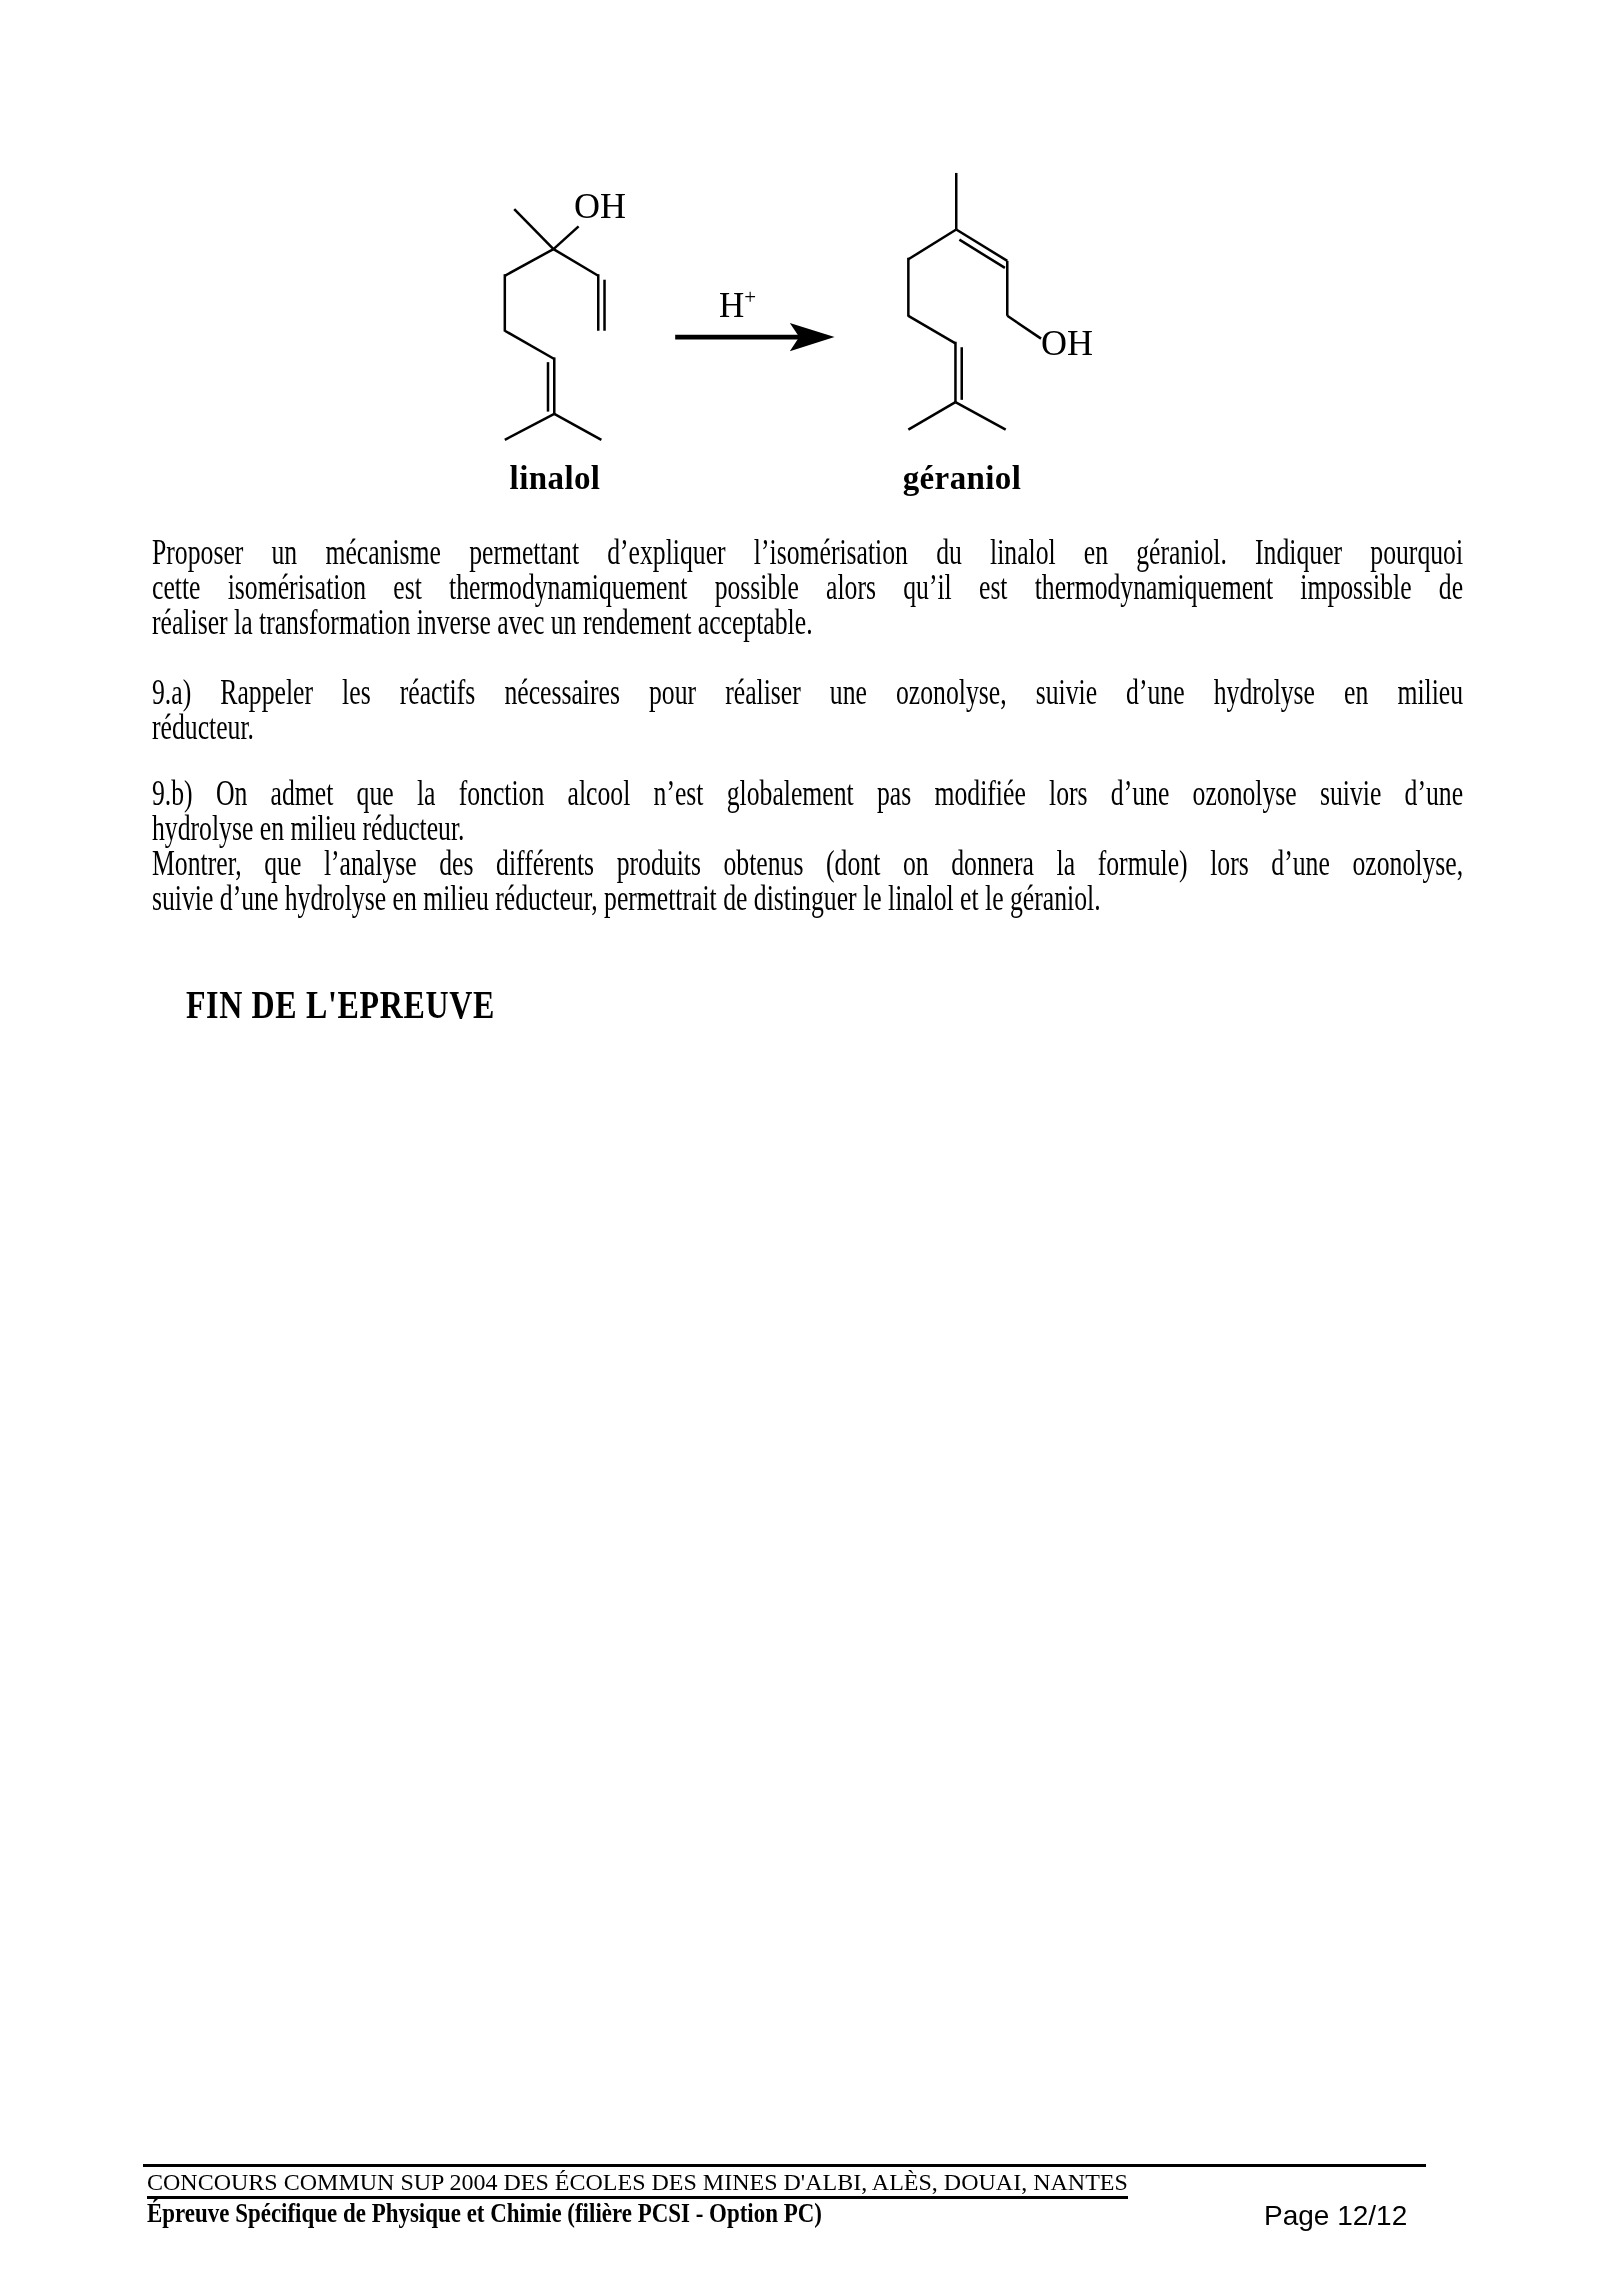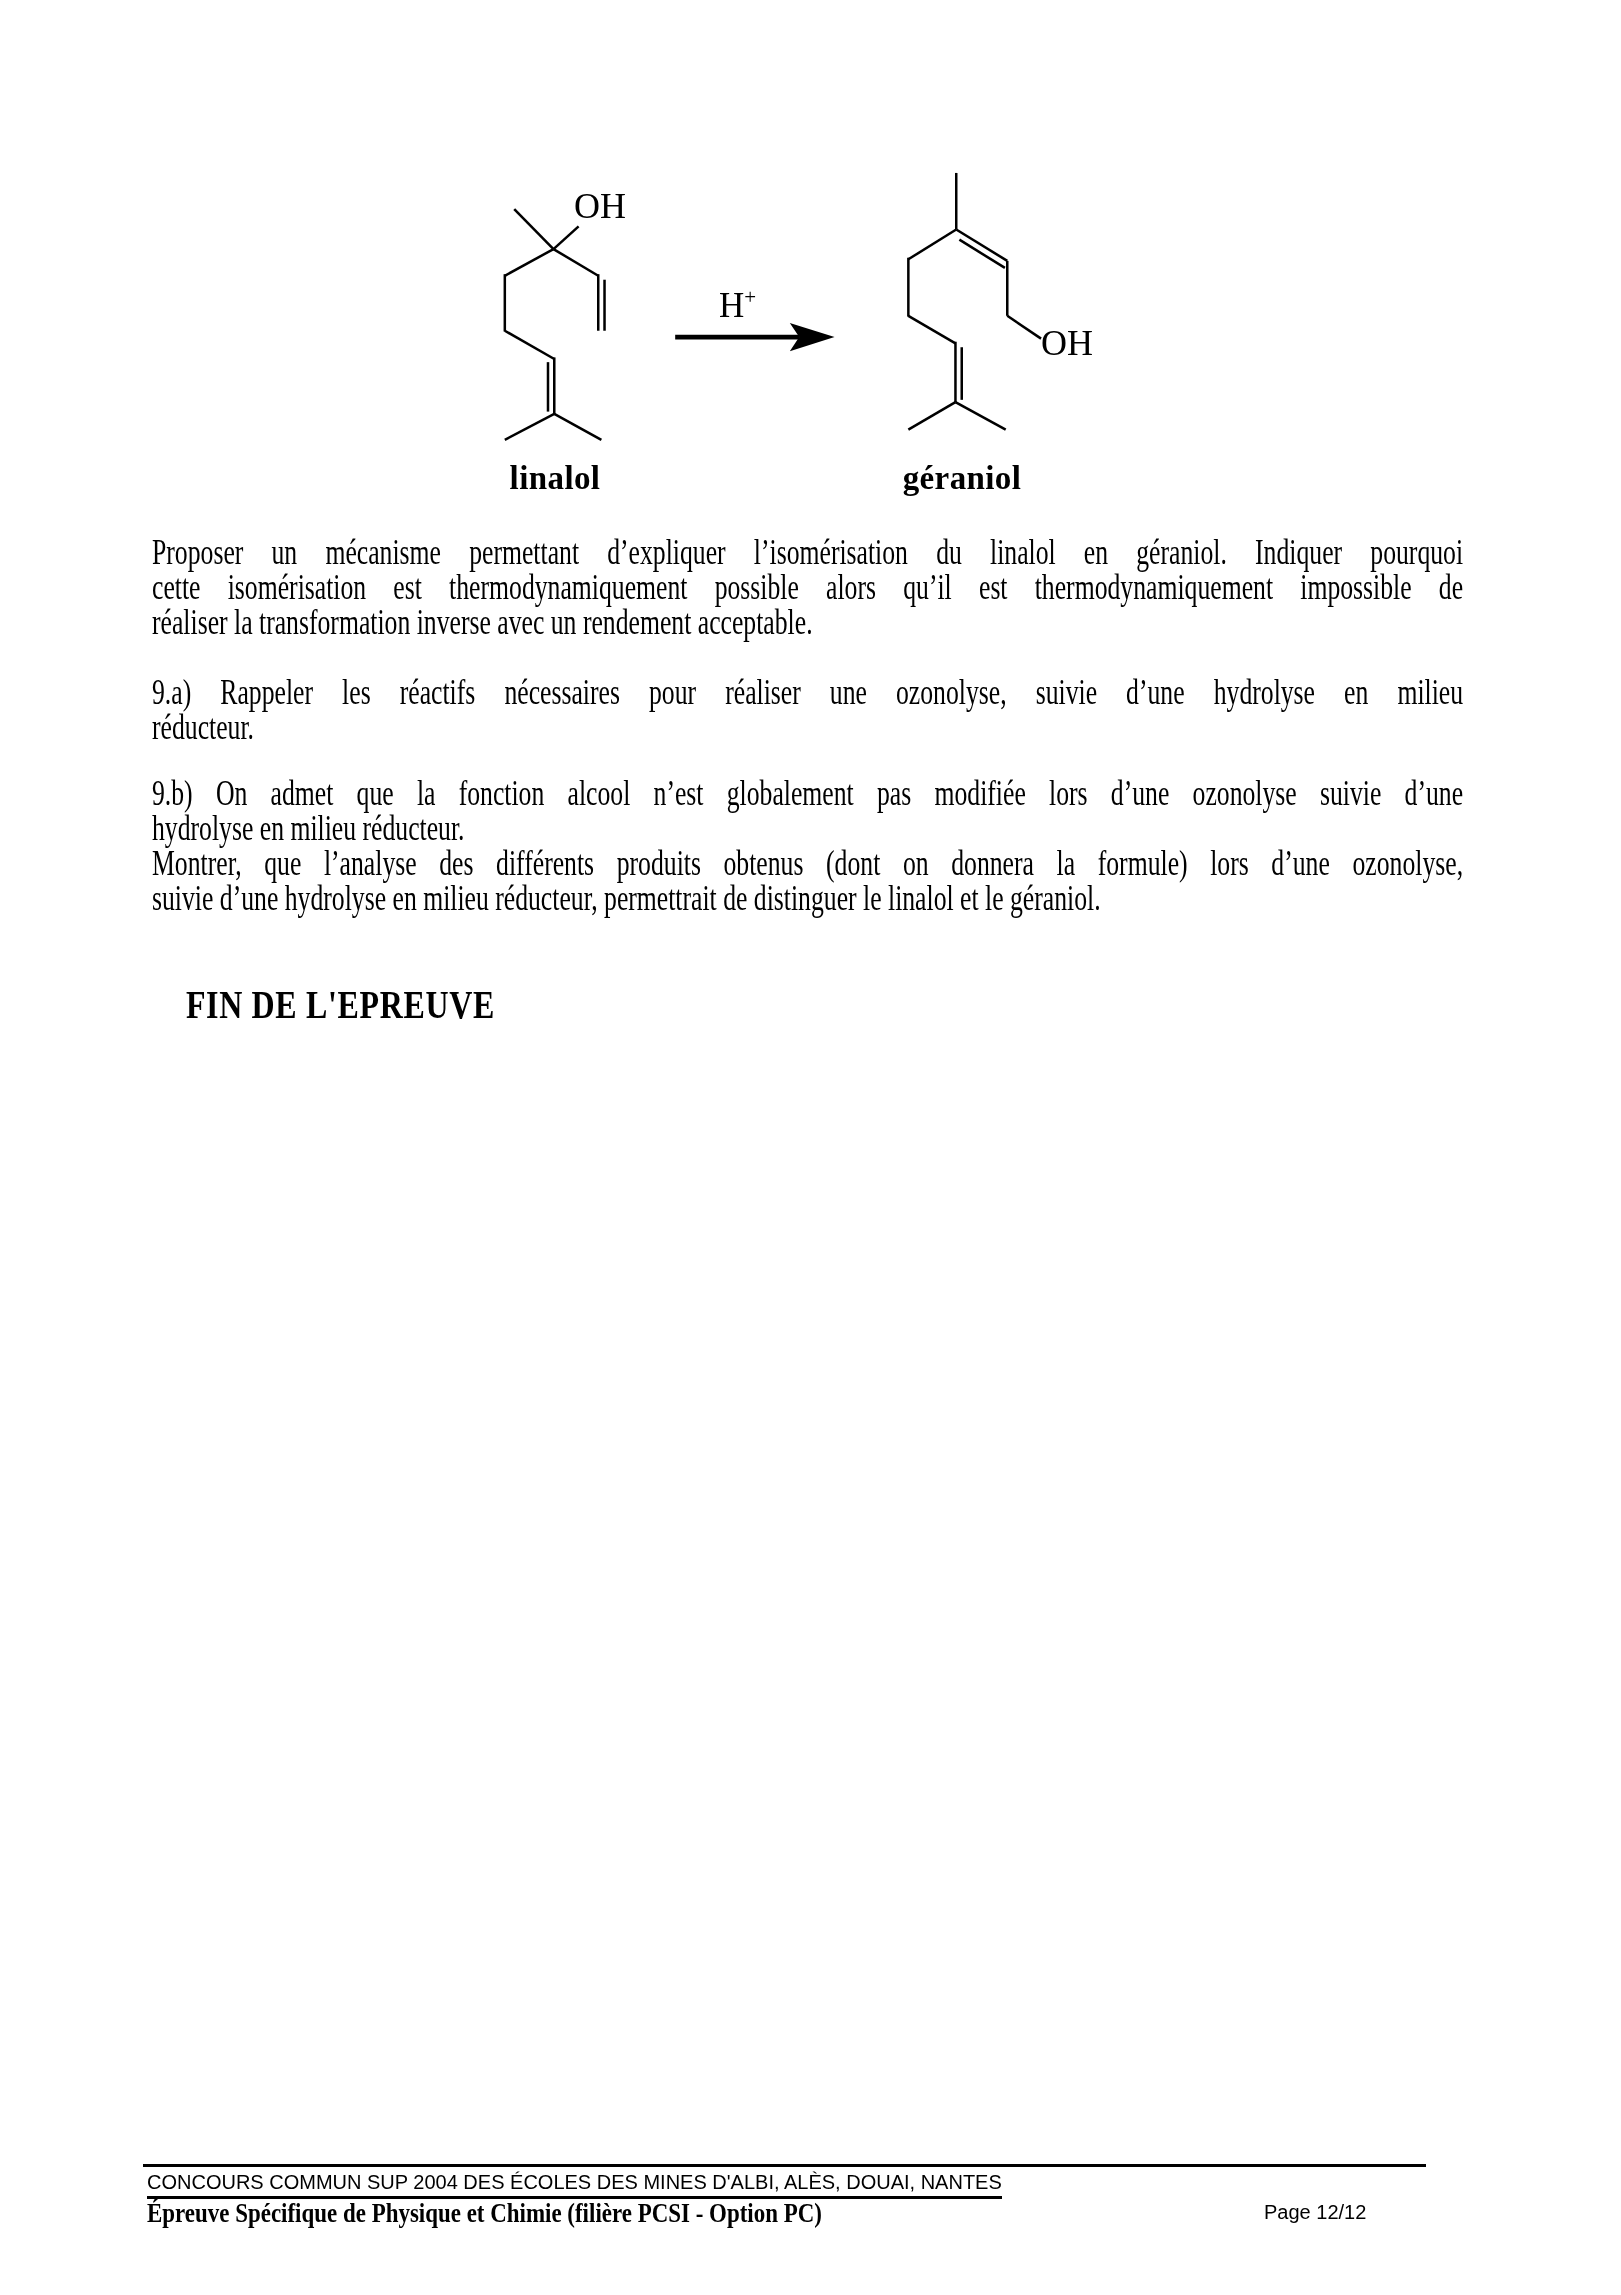--- a/index.html
+++ b/index.html
@@ -61,38 +61,38 @@
     letter-spacing: 0.8px; white-space: nowrap;
   }
 
   
   .footer-rule {
     position: absolute; left: 143px; top: 2164px;
     width: 1283px; height: 3.1px; background: #000000;
   }
   .footer-l1 {
     position: absolute; left: 147px; top: 2169px;
-    font-family: Liberation Sans, sans-serif;
-    font-size: 20px; line-height: 27px;
+    font-family: Liberation Serif, serif;
+    font-size: 24px; line-height: 27px;
     display: inline-block;
     border-bottom: 3.1px solid #000000;
     white-space: nowrap;
   }
   .footer-l2 {
     position: absolute; left: 147px; top: 2198px;
     font-family: "Liberation Serif", serif;
     font-weight: bold; font-size: 27px; line-height: 1.15;
     display: inline-block;
     transform: scaleX(0.85); transform-origin: 0 50%;
     white-space: nowrap;
   }
   .footer-page {
     position: absolute; left: 1264px; top: 2201px;
     font-family: "Liberation Sans", sans-serif;
-    font-size: 20px; line-height: 1.1; white-space: nowrap;
+    font-size: 28px; line-height: 1.1; white-space: nowrap;
   }
 </style>
 </head>
 <body>
 
 <div class="page">
 
   <div class="figure">
     <svg width="1622" height="550" viewBox="0 0 2066 700">
 

